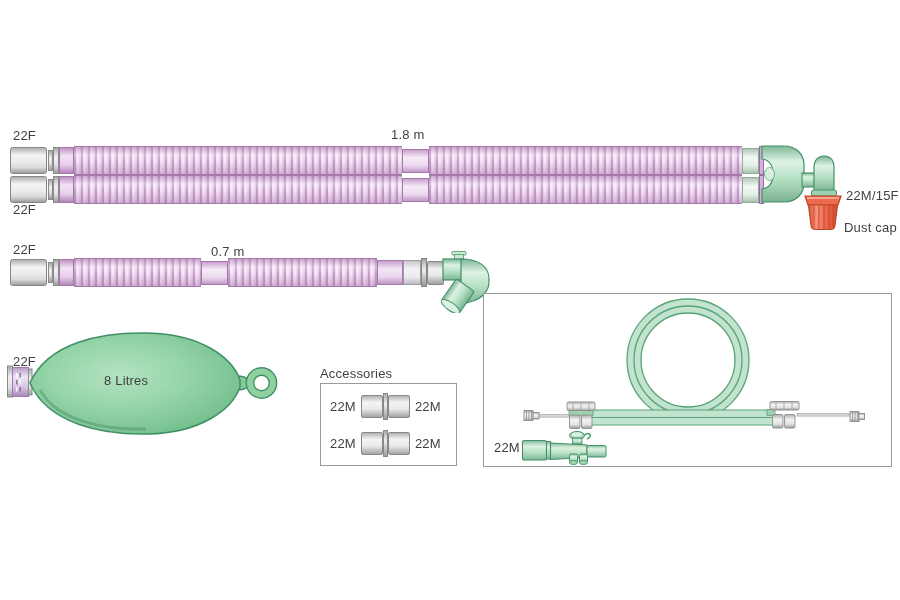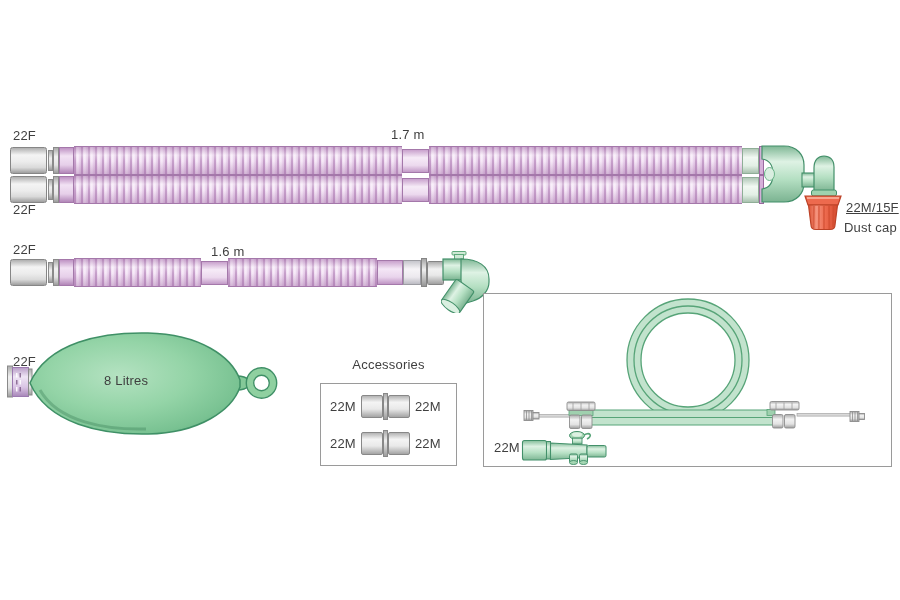--- a/index.html
+++ b/index.html
@@ -98,21 +98,21 @@
     border: 1px solid #888;
     background: linear-gradient(180deg,#ababab,#f0f0f0 40%,#9c9c9c);
   }
 </style>
 </head>
 <body>
 
 <div id="canvas">
 
   <div class="lbl" style="left:13px; top:128px;">22F</div>
-  <div class="lbl" style="left:391px; top:127px;">1.7 m</div>
+  <div class="lbl" style="left:391px; top:127px;">1.8 m</div>
 
   <div class="tube-row" style="left:10px; top:146px; width:754px;">
     <span class="conn"></span>
     <span class="gring"></span>
     <span class="gring2"></span>
     <span class="pcuff"></span>
     <span class="corr" style="width:328px;"></span>
     <span class="psmooth"></span>
     <span class="corr" style="width:313px;"></span>
     <span class="gcuff"></span>
@@ -158,25 +158,25 @@
     <path d="M60.5,65 H89.5 L87,85 C87,88 85,89.5 82,89.5 H68 C65,89.5 63,88 63,85 Z" fill="url(#ygr)" stroke="#bc4227" stroke-width="1.2"></path>
     <g stroke="#cd482c" stroke-width="1.8" opacity="0.55">
       <line x1="66" y1="66" x2="65.5" y2="88"></line>
         <line x1="71" y1="66" x2="70.8" y2="89"></line>
       <line x1="76" y1="66" x2="76" y2="89"></line>
         <line x1="81" y1="66" x2="81.3" y2="89"></line>
         <line x1="85.5" y1="66" x2="85" y2="87"></line>
     </g>
   </svg>
 
-  <div class="lbl" style="left:846px; top:200px;text-decoration:underline;">22M/15F</div>
+  <div class="lbl" style="left:846px; top:188px;">22M/15F</div>
   <div class="lbl" style="left:844px; top:220px;">Dust cap</div>
 
   <div class="lbl" style="left:13px; top:242px;">22F</div>
-  <div class="lbl" style="left:211px; top:244px;">1.6 m</div>
+  <div class="lbl" style="left:211px; top:244px;">0.7 m</div>
 
   <div class="tube-row" style="left:10px; top:258px; width:434px;">
     <span class="conn"></span>
     <span class="gring"></span>
     <span class="gring2"></span>
     <span class="pcuff"></span>
     <span class="corr" style="width:127px;"></span>
     <span class="psmooth"></span>
     <span class="corr" style="width:149px;"></span>
     <span class="psleeve"></span>
@@ -247,21 +247,21 @@
     <path d="M231,46 C237,46 241,48 243,50 L243,56 C241,58 237,60 231,60 Z" fill="#84c998" stroke="#3f9066" stroke-width="1.3"></path>
     <circle cx="255.5" cy="53" r="11.5" fill="none" stroke="#8fd0a0" stroke-width="7"></circle>
     <circle cx="255.5" cy="53" r="15.2" fill="none" stroke="#3f9066" stroke-width="1.4"></circle>
     <circle cx="255.5" cy="53" r="7.8" fill="none" stroke="#3f9066" stroke-width="1.4"></circle>
     <path d="M24,53 C42,12 96,2 142,3 C194,4 226,27 234,50 L234,57 C226,80 194,103 142,104 C96,105 42,94 24,53 Z" fill="url(#bgr)" stroke="#3f9066" stroke-width="1.5"></path>
     <path d="M34,60 C52,92 100,100 140,99" fill="none" stroke="rgba(54,122,84,0.35)" stroke-width="3"></path>
   </svg>
 
   <div class="lbl" style="left:104px; top:373px;">8 Litres</div>
 
-  <div class="lbl" style="left:320px; top:357px; width:137px; text-align:center;">Accessories</div>
+  <div class="lbl" style="left:320px; top:366px; width:137px; text-align:left;">Accessories</div>
   <div class="panel-box" style="left:320px; top:383px; width:137px; height:83px;"></div>
 
   <div class="acc-row" style="left:330px; top:393px;">
     <span class="lbl" style="position:static;">22M</span>
     <span class="coupler">
       <span class="acyl"></span>
       <span class="aring"></span>
       <span class="acyl"></span>
     </span>
     <span class="lbl" style="position:static;">22M</span>

